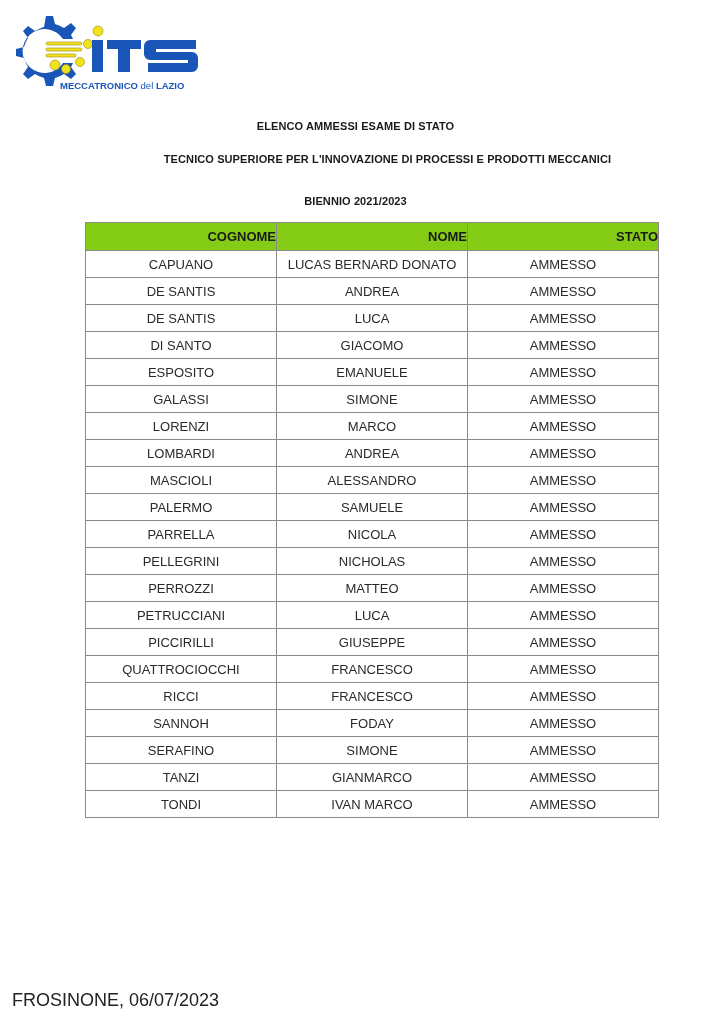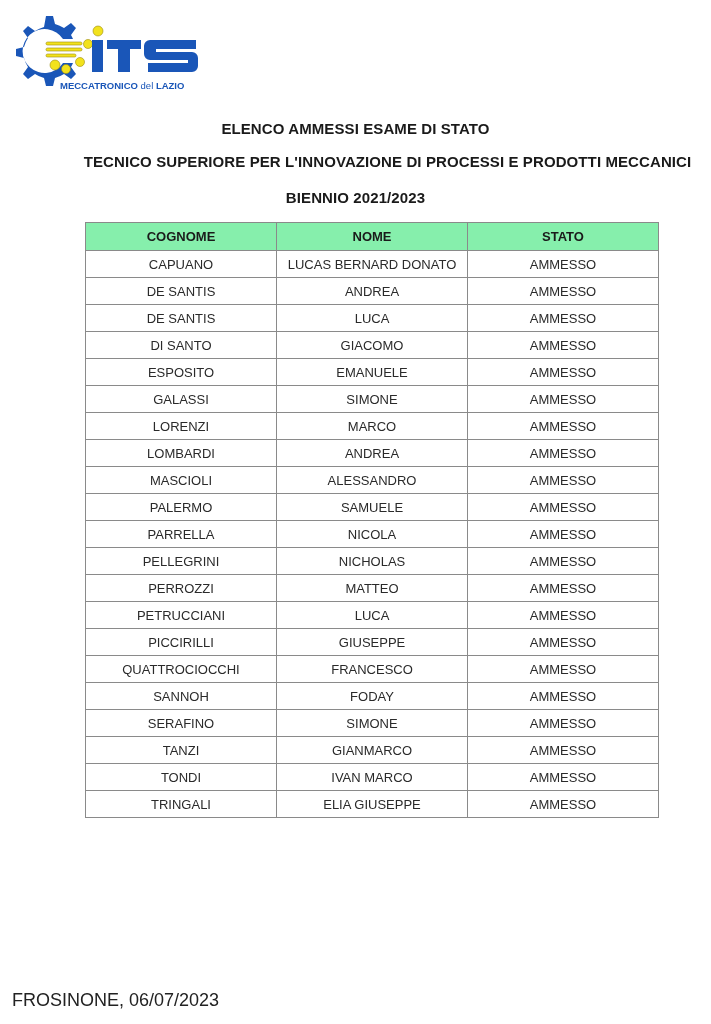--- a/index.html
+++ b/index.html
@@ -1,29 +1,29 @@
 <!DOCTYPE html>
 <html><head>
 <meta charset="utf-8">
 <style>
   html, body { margin: 0; padding: 0; background: #ffffff; }
   body { width: 711px; height: 1024px; position: relative; overflow: hidden;
          font-family: "Liberation Sans", "DejaVu Sans", sans-serif; color: #222; }
   .logo { position: absolute; left: 10px; top: 10px; width: 200px; height: 90px; }
   .title { position: absolute; left: 0; width: 711px; text-align: center;
-           font-size: 15px; font-weight: bold; color: #1a1a1a; letter-spacing: 0.1px; }
+           font-size: 11px; font-weight: bold; color: #1a1a1a; letter-spacing: 0.1px; }
   #t1 { top: 120px; }
   #t2 { top: 153px; margin-left: 32px; }
-  #t3 { top: 189px; }
+  #t3 { top: 195px; }
   table { position: absolute; left: 85px; top: 222px; width: 573px;
           border-collapse: collapse; table-layout: fixed; }
   col.c1 { width: 191px; } col.c2 { width: 191px; } col.c3 { width: 191px; }
   th, td { border: 1.3px solid #8a8a8a; text-align: center; font-size: 13px;
            padding: 0; overflow: hidden; white-space: nowrap; }
-  th { background: #86efac; height: 27px; font-weight: bold; color: #1a1a1a; }
+  th { background: #84cc16; height: 27px; font-weight: bold; color: #1a1a1a; text-align: right; }
   td { height: 26px; color: #2a2a2a; }
   .footer { position: absolute; left: 12px; top: 990px; font-size: 18px; color: #222; }
 </style>
 </head>
 <body>
 
 <div class="logo">
   <svg width="200" height="90" viewBox="0 0 200 90">
 
     <g fill="#1a56b8">
@@ -147,40 +147,40 @@
         <td>PICCIRILLI</td>
         <td>GIUSEPPE</td>
         <td>AMMESSO</td>
       </tr>
       <tr>
         <td>QUATTROCIOCCHI</td>
         <td>FRANCESCO</td>
         <td>AMMESSO</td>
       </tr>
       <tr>
+        <td>RICCI</td>
+        <td>FRANCESCO</td>
+        <td>AMMESSO</td>
+      </tr>
+      <tr>
         <td>SANNOH</td>
         <td>FODAY</td>
         <td>AMMESSO</td>
       </tr>
       <tr>
         <td>SERAFINO</td>
         <td>SIMONE</td>
         <td>AMMESSO</td>
       </tr>
       <tr>
         <td>TANZI</td>
         <td>GIANMARCO</td>
         <td>AMMESSO</td>
       </tr>
       <tr>
         <td>TONDI</td>
         <td>IVAN MARCO</td>
         <td>AMMESSO</td>
       </tr>
-      <tr>
-        <td>TRINGALI</td>
-        <td>ELIA GIUSEPPE</td>
-        <td>AMMESSO</td>
-      </tr>
     </tbody>
 </table>
 
 <div class="footer">FROSINONE, 06/07/2023</div>
 
 </body></html>

